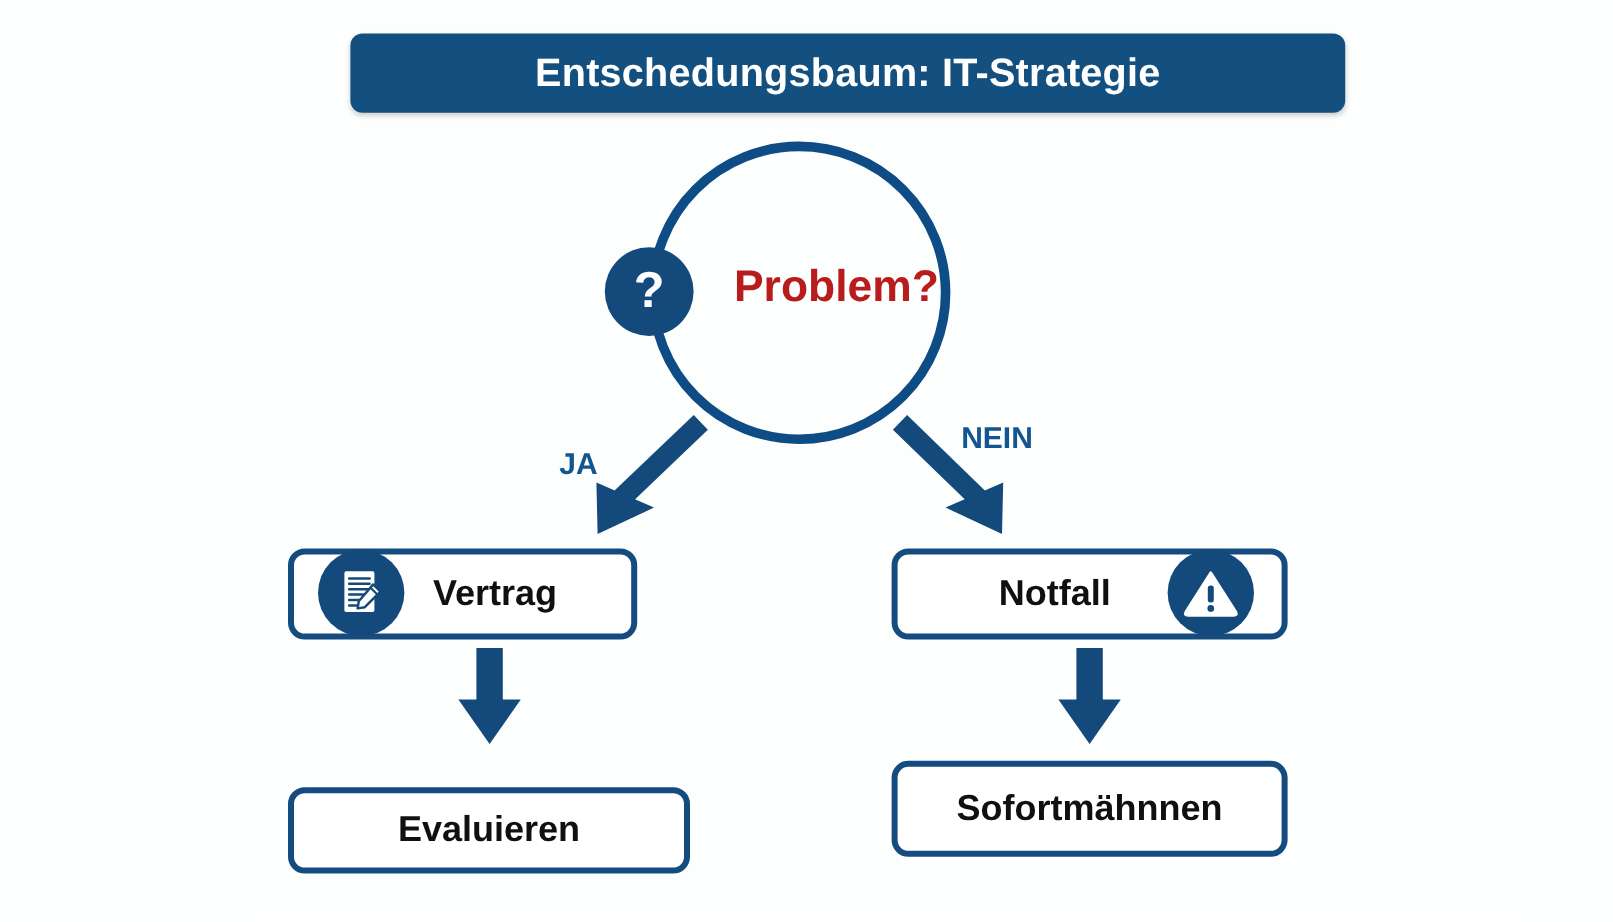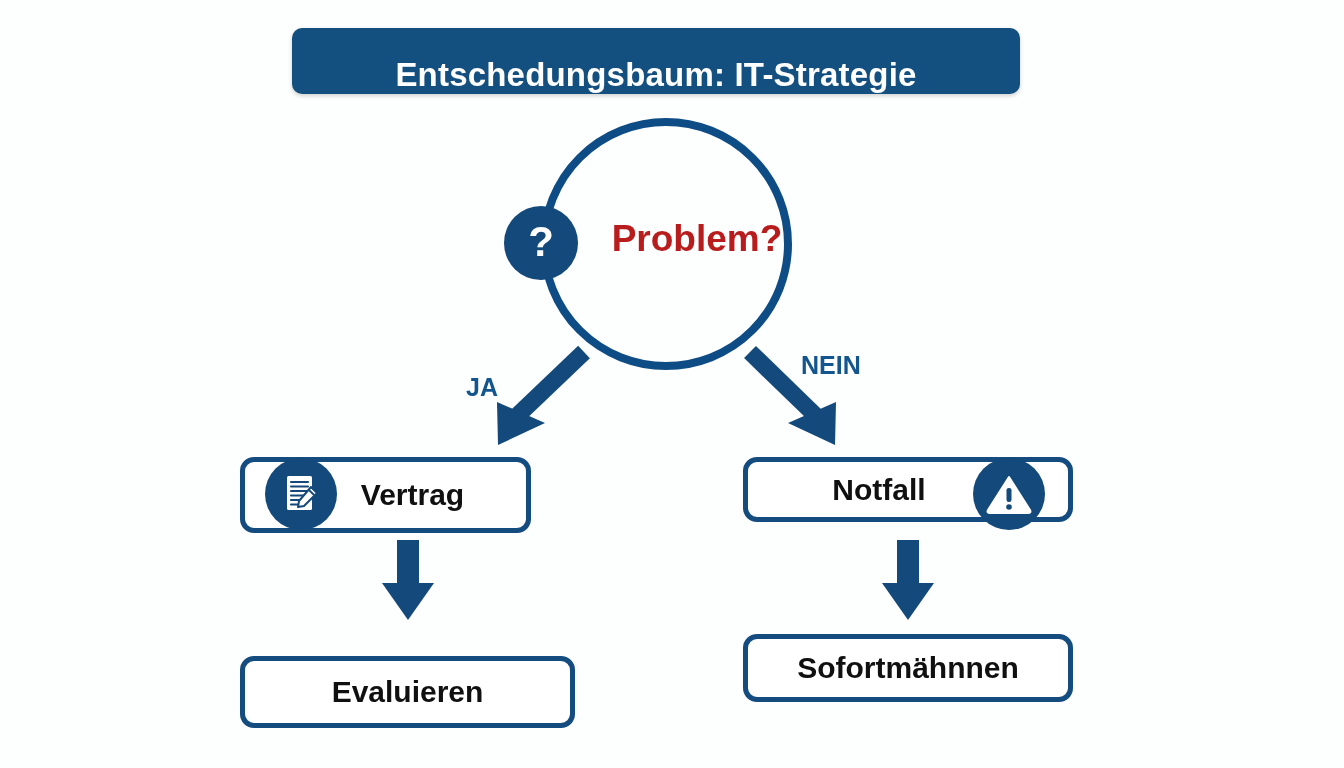--- a/index.html
+++ b/index.html
@@ -14,26 +14,26 @@
     background: #fdfefe;
     overflow: hidden;
     font-family: "Liberation Sans", sans-serif;
   }
 
   
   #title-banner {
     position: absolute;
     left: 292px;
     top: 28px;
-    width: 728px;
+    width: 829px;
     height: 66px;
     background: #13507F;
     border-radius: 10px;
     display: flex;
-    align-items: flex-end;
+    align-items: center;
     justify-content: center;
     box-shadow: 0 2px 4px rgba(0,0,0,0.18);
   }
   #title-banner .title-text {
     color: #ffffff;
     font-size: 33px;
     font-weight: bold;
     letter-spacing: 0.2px;
     white-space: nowrap;
   }
@@ -117,23 +117,23 @@
     justify-content: center;
   }
   .box .box-label {
     font-size: 30px;
     font-weight: bold;
     color: #101010;
     white-space: nowrap;
   }
 
   #box-vertrag  { left: 240px; top: 457px; width: 291px; height: 76px; }
-  #box-notfall  { left: 743px; top: 457px; width: 330px; height: 65px; }
+  #box-notfall  { left: 743px; top: 457px; width: 330px; height: 76px; }
   #box-evaluieren   { left: 240px; top: 656px; width: 335px; height: 72px; }
-  #box-sofortmass   { left: 743px; top: 634px; width: 330px; height: 68px; }
+  #box-sofortmass   { left: 743px; top: 634px; width: 330px; height: 80px; }
 
   #box-vertrag .box-label { padding-left: 54px; }
   #box-notfall .box-label { padding-right: 58px; }
 
   
   .icon-badge {
     position: absolute;
     width: 72px;
     height: 72px;
     border-radius: 50%;

